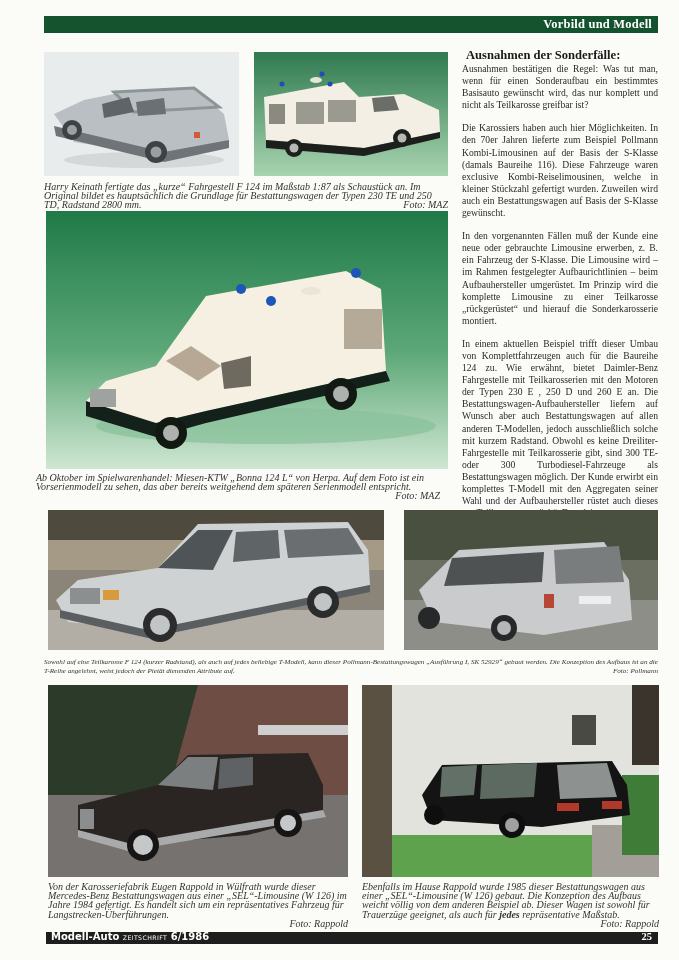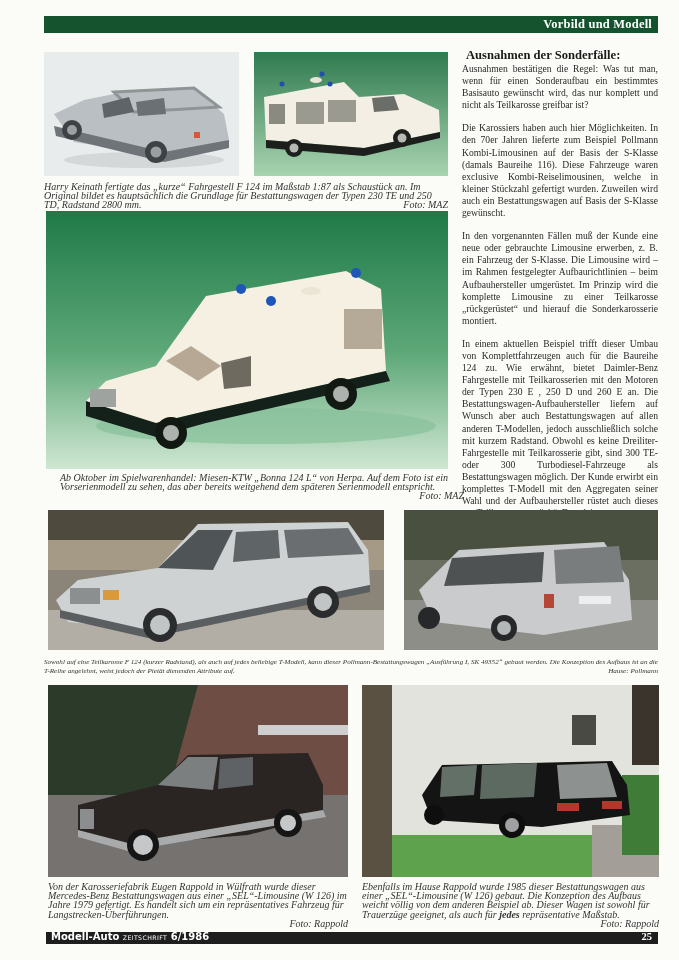--- a/index.html
+++ b/index.html
@@ -95,21 +95,21 @@
       <circle cx="225" cy="90" r="5" fill="#1d55b8"></circle>
       <circle cx="310" cy="62" r="5" fill="#1d55b8"></circle>
     <ellipse cx="265" cy="80" rx="10" ry="4" fill="#ebe5d6"></ellipse>
     <circle cx="125" cy="222" r="16" fill="#121812"></circle>
       <circle cx="125" cy="222" r="8" fill="#aeb2ae"></circle>
     <circle cx="295" cy="183" r="16" fill="#121812"></circle>
       <circle cx="295" cy="183" r="8" fill="#aeb2ae"></circle>
   </svg>
 </div>
 
-<div class="abs caption" style="left:60px;top:473px;width:404px;">
+<div class="abs caption" style="left:36px;top:473px;width:404px;">
   <span>Ab Oktober im Spielwarenhandel: Miesen-KTW „Bonna 124 L“ von Herpa. Auf dem Foto ist ein Vorserienmodell zu sehen, das aber bereits weitgehend dem späteren Serienmodell entspricht.</span>
   <span class="credit">Foto: MAZ</span>
 </div>
 
 <div class="abs col-text">
   <h2>Ausnahmen der Sonderfälle:</h2>
   <p>Ausnahmen bestätigen die Regel: Was tut man, wenn für einen Sonderaufbau ein bestimmtes Basisauto gewünscht wird, das nur komplett und nicht als Teilkarosse greifbar ist?</p>
   <p>Die Karossiers haben auch hier Möglichkeiten. In den 70er Jahren lieferte zum Beispiel Pollmann Kombi-Limousinen auf der Basis der S-Klasse (damals Baureihe 116). Diese Fahrzeuge waren exclusive Kombi-Reiselimousinen, welche in kleiner Stückzahl gefertigt wurden. Zuweilen wird auch ein Bestattungswagen auf Basis der S-Klasse gewünscht.</p>
   <p>In den vorgenannten Fällen muß der Kunde eine neue oder gebrauchte Limousine erwerben, z. B. ein Fahrzeug der S-Klasse. Die Limousine wird – im Rahmen festgelegter Aufbaurichtlinien – beim Aufbauhersteller umgerüstet. Im Prinzip wird die komplette Limousine zu einer Teilkarosse „rückgerüstet“ und hierauf die Sonderkarosserie montiert.</p>
   <p>In einem aktuellen Beispiel trifft dieser Umbau von Komplettfahrzeugen auch für die Baureihe 124 zu. Wie erwähnt, bietet Daimler-Benz Fahrgestelle mit Teilkarosserien mit den Motoren der Typen 230 E , 250 D und 260 E an. Die Bestattungswagen-Aufbauhersteller liefern auf Wunsch aber auch Bestattungswagen auf allen anderen T-Modellen, jedoch ausschließlich solche mit kurzem Radstand. Obwohl es keine Dreiliter-Fahrgestelle mit Teilkarosserie gibt, sind 300 TE- oder 300 Turbodiesel-Fahrzeuge als Bestattungswagen möglich. Der Kunde erwirbt ein komplettes T-Modell mit den Aggregaten seiner Wahl und der Aufbauhersteller rüstet auch dieses zur Teilkarosse „zurück“. Der glei-</p>
@@ -145,22 +145,22 @@
     <path d="M150 40 L215 36 L220 72 L152 74 Z" fill="#7a7d7e"></path>
     <rect x="175" y="86" width="32" height="8" fill="#eee"></rect>
     <rect x="140" y="84" width="10" height="14" fill="#b84636"></rect>
     <circle cx="100" cy="118" r="13" fill="#262829"></circle>
       <circle cx="100" cy="118" r="7" fill="#b4b7b8"></circle>
     <circle cx="25" cy="108" r="11" fill="#262829"></circle>
   </svg>
 </div>
 
 <div class="abs caption" style="left:44px;top:658px;width:614px;font-size:7.1px;">
-  <span>Sowohl auf eine Teilkarosse F 124 (kurzer Radstand), als auch auf jedes beliebige T-Modell, kann dieser Pollmann-Bestattungswagen „Ausführung I, SK 49352“ gebaut werden. Die Konzeption des Aufbaus ist an die T-Reihe angelehnt, weist jedoch der Pietät dienenden Attribute auf.</span>
-  <span class="credit">Hause: Pollmann</span>
+  <span>Sowohl auf eine Teilkarosse F 124 (kurzer Radstand), als auch auf jedes beliebige T-Modell, kann dieser Pollmann-Bestattungswagen „Ausführung I, SK 52929“ gebaut werden. Die Konzeption des Aufbaus ist an die T-Reihe angelehnt, weist jedoch der Pietät dienenden Attribute auf.</span>
+  <span class="credit">Foto: Pollmann</span>
 </div>
 
 <div class="abs photo" style="left:48px;top:685px;width:300px;height:192px;" title="Dark Rappold hearse on SEL limousine (W 126), 1984">
   <svg width="300" height="192" viewBox="0 0 300 192">
     <rect width="300" height="192" fill="#6a6664"></rect>
     <rect width="300" height="110" fill="#6e4e44"></rect>
     <path d="M0 0 L0 110 L120 110 L150 0 Z" fill="#2c3a2a"></path>
     <rect x="210" y="40" width="90" height="10" fill="#cfcfcf"></rect>
     <rect y="110" width="300" height="82" fill="#767270"></rect>
     <path d="M30 120 L110 100 L140 70 L260 68 L275 100 L275 130 L200 150 L80 160 L30 150 Z" fill="#2a2522"></path>
@@ -190,21 +190,21 @@
     <path d="M195 80 L245 78 L255 112 L198 114 Z" fill="#8d9190"></path>
     <rect x="195" y="118" width="22" height="8" fill="#b0392c"></rect>
     <rect x="240" y="116" width="20" height="8" fill="#b0392c"></rect>
     <circle cx="150" cy="140" r="13" fill="#0e0e0e"></circle>
       <circle cx="150" cy="140" r="7" fill="#9fa1a0"></circle>
     <circle cx="72" cy="130" r="10" fill="#0e0e0e"></circle>
   </svg>
 </div>
 
 <div class="abs caption" style="left:48px;top:882px;width:300px;">
-  <span>Von der Karosseriefabrik Eugen Rappold in Wülfrath wurde dieser Mercedes-Benz Bestattungswagen aus einer „SEL“-Limousine (W 126) im Jahre 1979 gefertigt. Es handelt sich um ein repräsentatives Fahrzeug für Langstrecken-Überführungen.</span><br>
+  <span>Von der Karosseriefabrik Eugen Rappold in Wülfrath wurde dieser Mercedes-Benz Bestattungswagen aus einer „SEL“-Limousine (W 126) im Jahre 1984 gefertigt. Es handelt sich um ein repräsentatives Fahrzeug für Langstrecken-Überführungen.</span><br>
   <span class="credit">Foto: Rappold</span>
 </div>
 
 <div class="abs caption" style="left:362px;top:882px;width:297px;">
   <span>Ebenfalls im Hause Rappold wurde 1985 dieser Bestattungswagen aus einer „SEL“-Limousine (W 126) gebaut. Die Konzeption des Aufbaus weicht völlig von dem anderen Beispiel ab. Dieser Wagen ist sowohl für Trauerzüge geeignet, als auch für </span><b>jedes</b><span> repräsentative Maßstab.</span>
   <span class="credit">Foto: Rappold</span>
 </div>
 
 <div class="abs footer-bar">
   <span class="abs footer-left">

